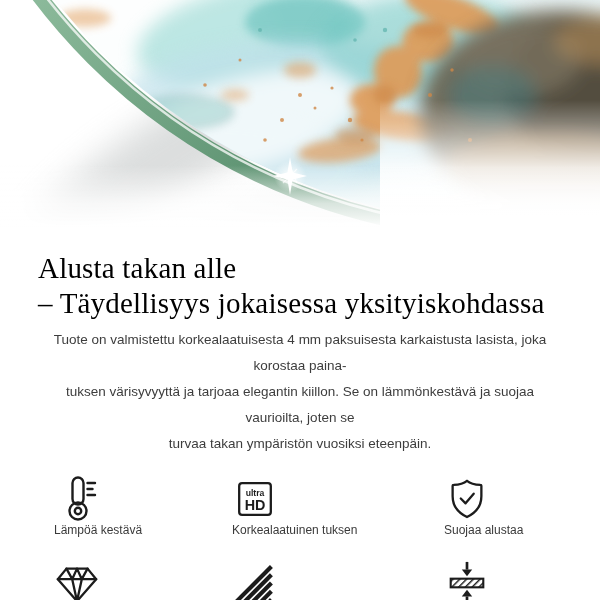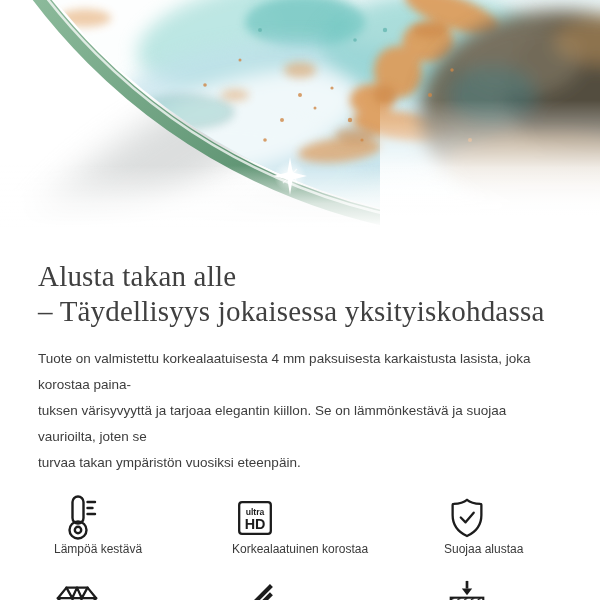--- a/index.html
+++ b/index.html
@@ -8,28 +8,28 @@
     font-family:"Liberation Sans",sans-serif;
     -webkit-font-smoothing:antialiased;
   }
   .hero{width:600px;height:235px;position:relative;}
   .hero svg{display:block;}
   .content{padding:0 38px;}
   .page-title{
     font-family:"Liberation Serif",serif;
     font-weight:400;
     font-size:29px;line-height:35px;
-    color:#404040;
-    margin:24px 0 0;
+    color:#000000;
+    margin:16px 0 0;
     white-space:pre-line;
     letter-spacing:.2px;
   }
   .desc{
     font-size:13.5px;line-height:26px;color:#3d3d3d;
-    margin:17px 0 0;white-space:pre-line;
+    margin:6px 0 0;white-space:pre-line;text-align:center;
   }
   .features{
     margin-top:15px;
     padding:0 16px;
     display:grid;
     grid-template-columns:178px 212px 178px;
     row-gap:19px;
   }
   .feature{display:flex;flex-direction:column;align-items:flex-start;}
   .ficon{height:50px;display:flex;align-items:flex-end;justify-content:center;}
@@ -180,21 +180,21 @@
     </div>
 
     <div class="feature">
       <div class="ficon">
         <svg width="46" height="46" viewBox="0 0 48 48">
           <rect class="stroke" x="7.5" y="7.5" width="33" height="33" rx="3" stroke-width="2.6"></rect>
           <text x="24" y="21" text-anchor="middle" font-family="Liberation Sans, sans-serif" font-size="9" font-weight="700" fill="#1c1c1c">ultra</text>
           <text x="24" y="35.5" text-anchor="middle" font-family="Liberation Sans, sans-serif" font-size="15" font-weight="800" fill="#1c1c1c">HD</text>
         </svg>
       </div>
-      <div class="flabel">Korkealaatuinen korostaa</div>
+      <div class="flabel">Korkealaatuinen tuksen</div>
     </div>
 
     <div class="feature">
       <div class="ficon">
         <svg width="46" height="46" viewBox="0 0 48 48">
           <path class="stroke" d="M24 5 C27 7.5 32 9 38 9.2 C38.6 9.2 39 9.6 39 10.2 V21 C39 31 33 38.5 24 42.8 C15 38.5 9 31 9 21 V10.2 C9 9.6 9.4 9.2 10 9.2 C16 9 21 7.5 24 5 Z"></path>
           <path class="stroke" d="M17.5 23.5 L22.5 28.5 L31 18.5" stroke-width="2.6"></path>
         </svg>
       </div>
       <div class="flabel">Suojaa alustaa</div>

